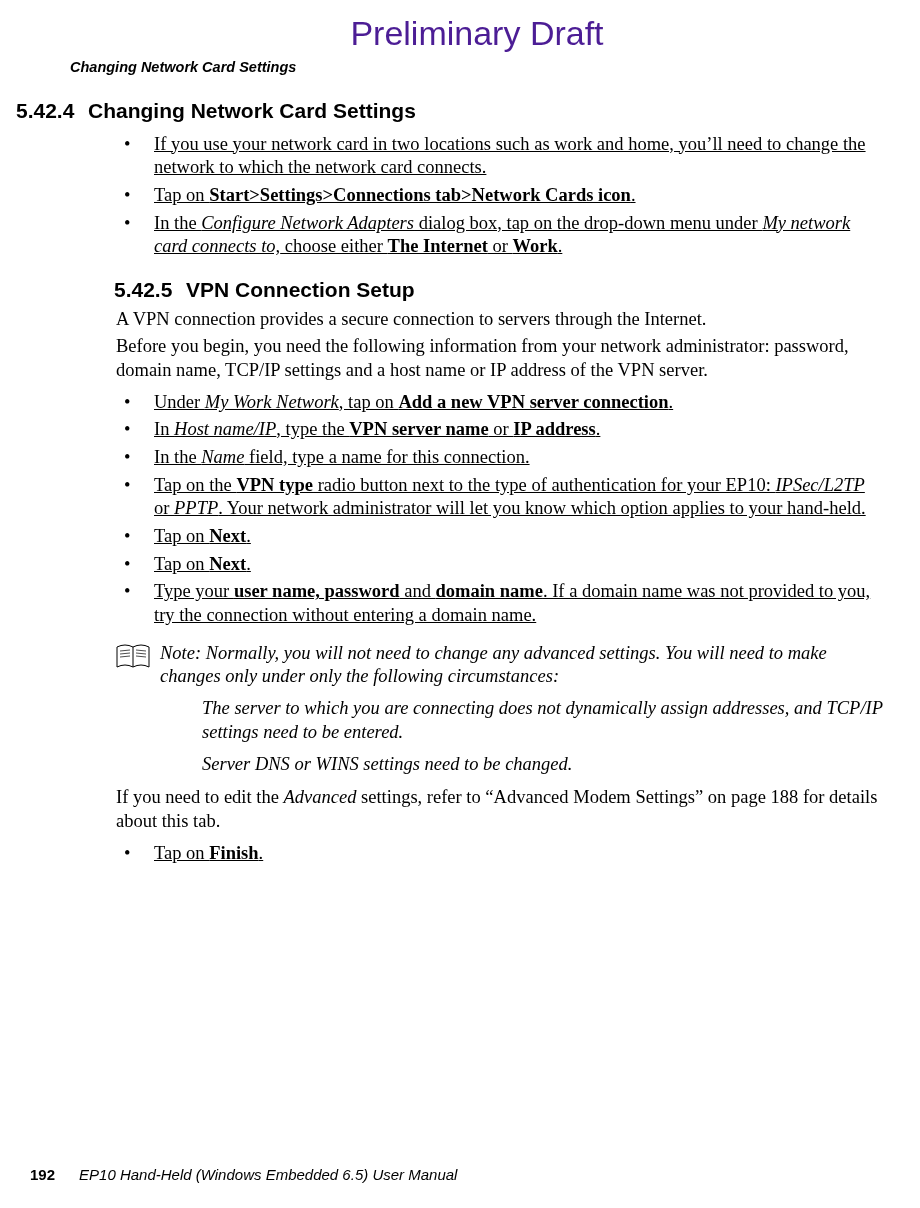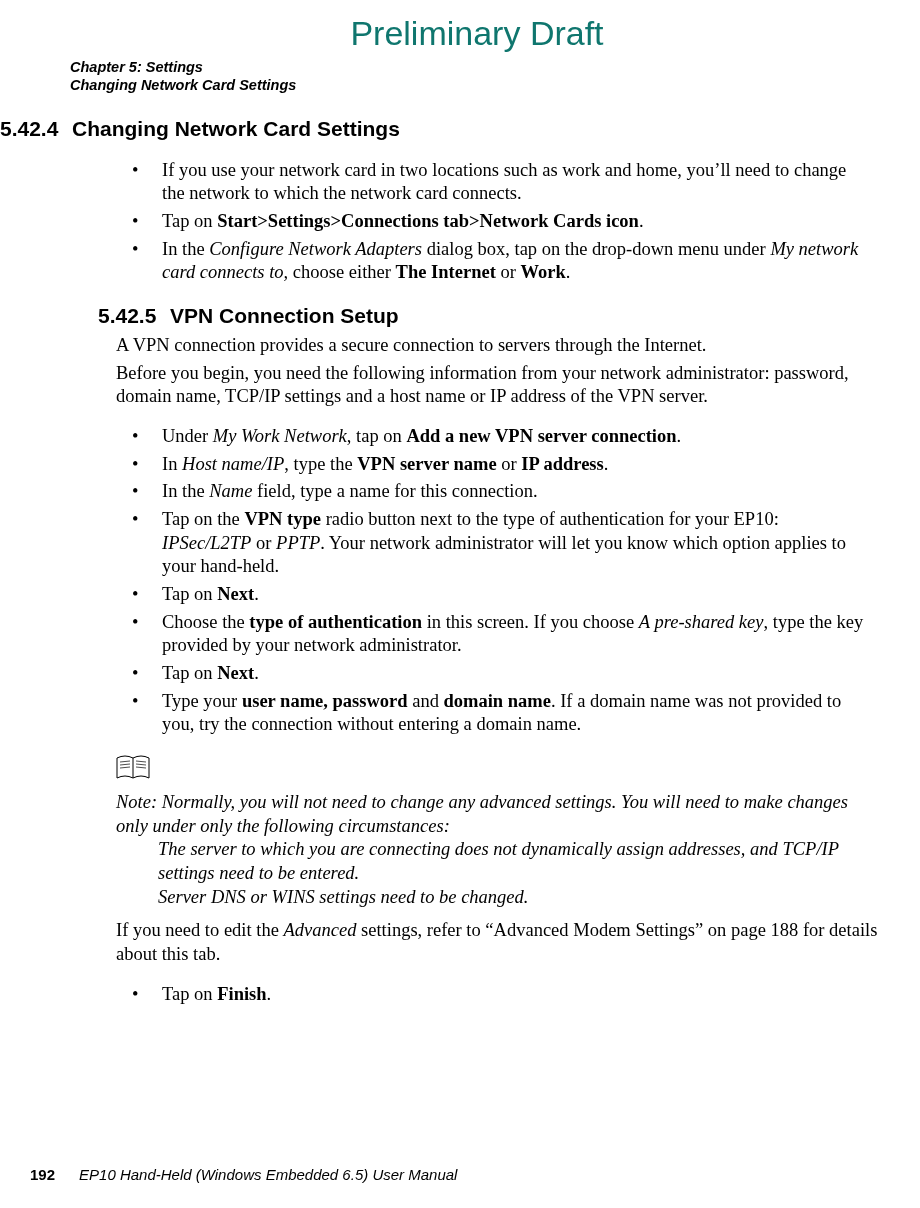--- a/index.html
+++ b/index.html
@@ -9,89 +9,87 @@
     background:#fff;
     font-family:"Times New Roman",Times,serif;
     color:#000;
     position:relative;
     box-sizing:border-box;
     padding:12px 36px 0 70px;
     font-size:18.5px;
     line-height:1.28;
   }
   .draft{
-    color:#0f766e;
+    color:#4c1d95;
     font-size:34px;
     text-align:center;
     font-family:Arial,Helvetica,sans-serif;
     margin-bottom:2px;
   }
   .chap-header{
     font-family:"Trebuchet MS",Verdana,sans-serif;
     font-style:italic;
     font-weight:700;
     font-size:14.5px;
     line-height:1.25;
     margin-bottom:22px;
   }
   .sec{
     font-family:"Trebuchet MS",Verdana,sans-serif;
     font-weight:700;
     font-size:21px;
     margin:6px 0 2px -70px;
-    padding-left:0;
+    padding-left:16px;
   }
   .sec .num{display:inline-block;width:72px;}
-  ul{list-style:none;margin:16px;padding:0;}
+  ul{list-style:none;margin:8px;padding:0;text-decoration:underline;}
   ul>li{
     position:relative;
     padding-left:30px;
     margin:4px 0 4px 46px;
   }
   ul>li::before{
     content:"•";
     position:absolute;
     left:0;
     top:0;
   }
   .para{margin:4px 0 4px 46px;}
   .b{font-weight:700;}
   .i{font-style:italic;}
   .note-wrap{
     margin:14px 0 10px 46px;
     display:flex;
     align-items:flex-start;
     gap:10px;
-    flex-direction:column;
   }
   .note-icon{
     flex:0 0 auto;
     width:34px;height:26px;
     margin-top:2px;
   }
   .note-body{flex:1;font-style:italic;}
   .note-body .note-label{display:inline;}
-  .note-sub{margin-top:0;padding-left:42px;}
+  .note-sub{margin-top:8px;padding-left:42px;}
   .footer{
     position:absolute;
     bottom:24px;
     left:30px;
     font-family:"Trebuchet MS",Verdana,sans-serif;
     font-style:italic;
     font-size:15px;
   }
   .footer .pg{font-weight:700;font-style:normal;margin-right:24px;}
 </style>
 </head>
 <body>
 
 <div class="draft">Preliminary Draft</div>
 
 <div class="chap-header">
-  <div>Chapter 5: Settings</div>
   <div>Changing Network Card Settings</div>
 </div>
 
 <div class="sec">
   <span class="num">5.42.4</span><span>Changing Network Card Settings</span>
 </div>
 
 <ul>
   <li><span>If you use your network card in two locations such as work and home, you’ll need to change the network to which the network card connects.</span></li>
   <li><span>Tap on </span><span class="b">Start&gt;Settings&gt;Connections tab&gt;Network Cards icon</span><span>.</span></li>
@@ -104,21 +102,20 @@
 
 <div class="para">A VPN connection provides a secure connection to servers through the Internet.</div>
 <div class="para">Before you begin, you need the following information from your network administrator: password, domain name, TCP/IP settings and a host name or IP address of the VPN server.</div>
 
 <ul>
   <li><span>Under </span><span class="i">My Work Network</span><span>, tap on </span><span class="b">Add a new VPN server connection</span><span>.</span></li>
   <li><span>In </span><span class="i">Host name/IP</span><span>, type the </span><span class="b">VPN server name</span><span> or </span><span class="b">IP address</span><span>.</span></li>
   <li><span>In the </span><span class="i">Name</span><span> field, type a name for this connection.</span></li>
   <li><span>Tap on the </span><span class="b">VPN type</span><span> radio button next to the type of authentication for your EP10: </span><span class="i">IPSec/L2TP</span><span> or </span><span class="i">PPTP</span><span>. Your network administrator will let you know which option applies to your hand-held.</span></li>
   <li><span>Tap on </span><span class="b">Next</span><span>.</span></li>
-  <li><span>Choose the </span><span class="b">type of authentication</span><span> in this screen. If you choose </span><span class="i">A pre-shared key</span><span>, type the key provided by your network administrator.</span></li>
   <li><span>Tap on </span><span class="b">Next</span><span>.</span></li>
   <li><span>Type your </span><span class="b">user name, password</span><span> and </span><span class="b">domain name</span><span>. If a domain name was not provided to you, try the connection without entering a domain name.</span></li>
 </ul>
 
 <div class="note-wrap">
   <svg class="note-icon" viewBox="0 0 34 26">
     <path d="M1 3 Q9 -1 17 3 Q25 -1 33 3 L33 23 Q25 19 17 23 Q9 19 1 23 Z" fill="none" stroke="#000" stroke-width="1"></path>
     <line x1="17" y1="3" x2="17" y2="23" stroke="#000" stroke-width="1"></line>
     <line x1="4" y1="7" x2="14" y2="6" stroke="#000" stroke-width="0.7"></line>
     <line x1="4" y1="10" x2="14" y2="9" stroke="#000" stroke-width="0.7"></line>

